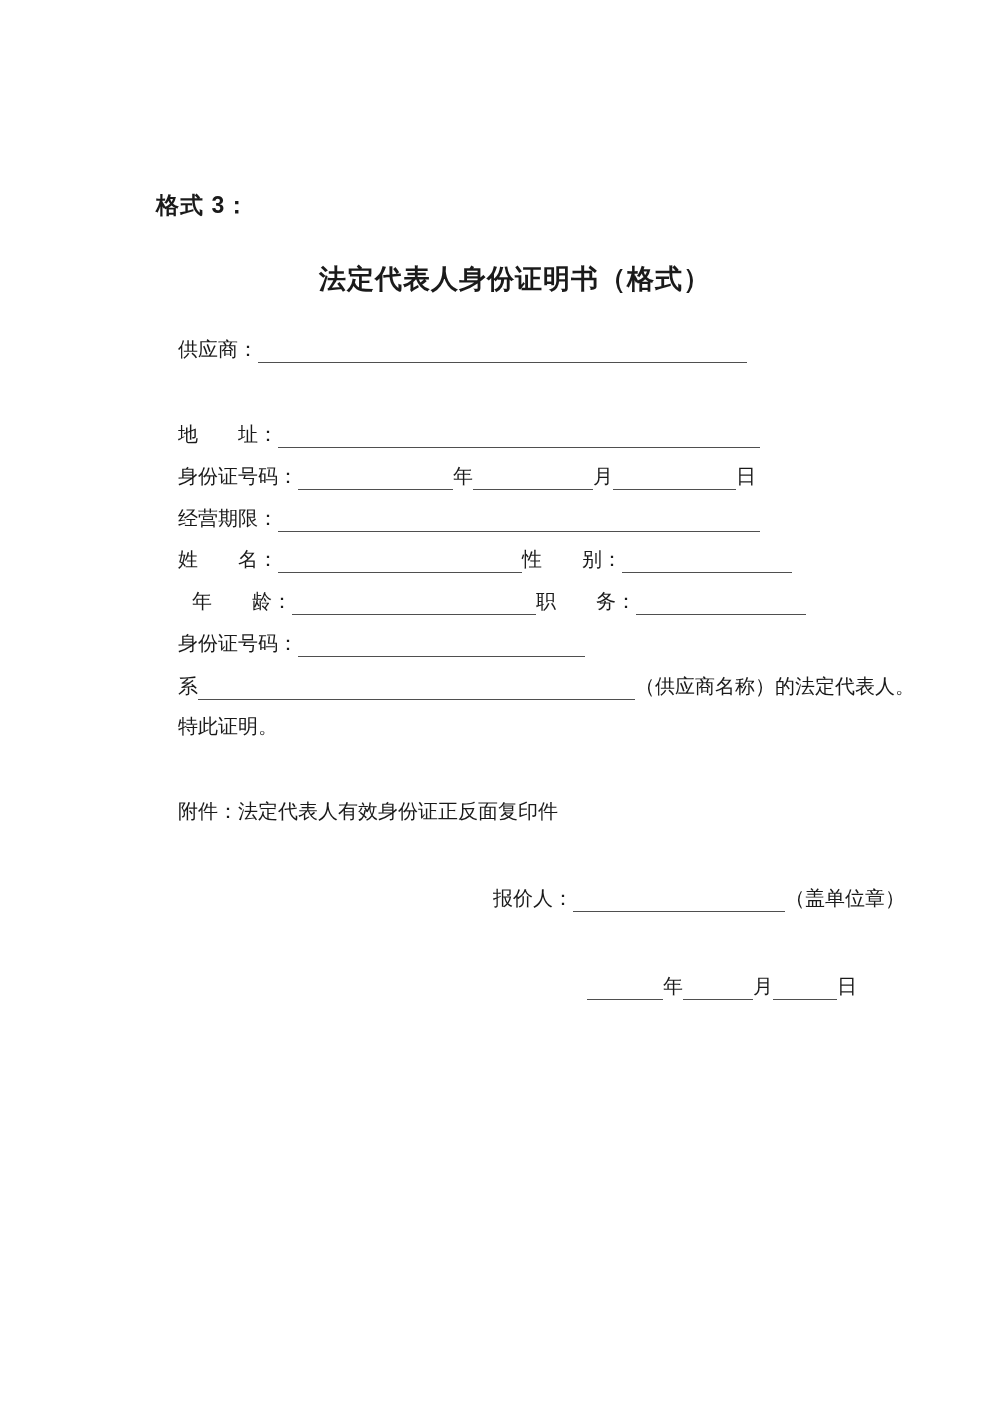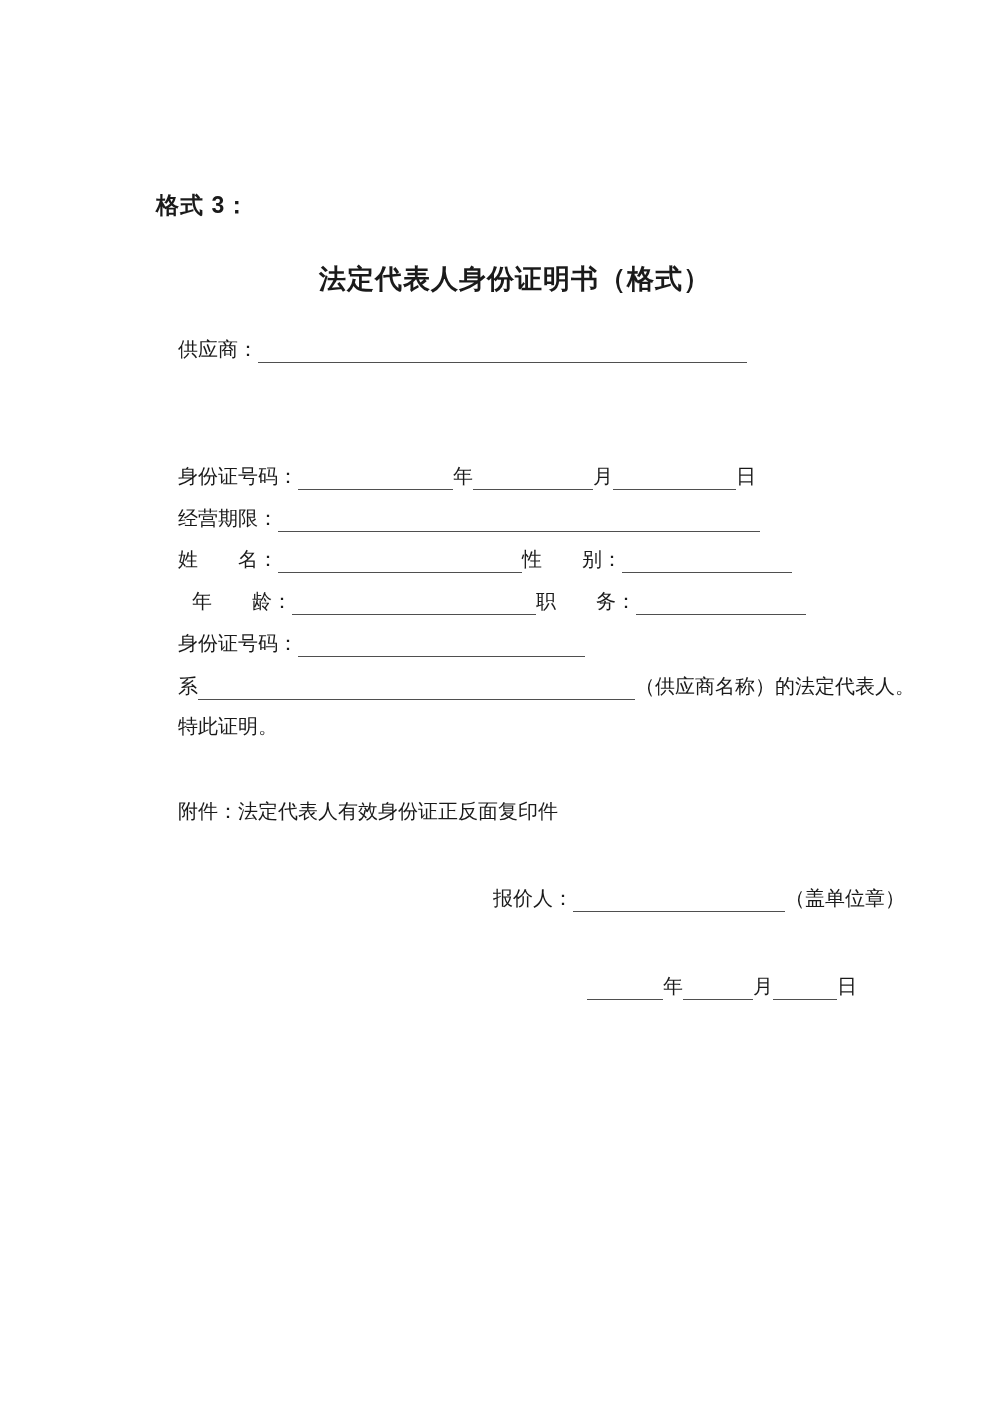--- a/index.html
+++ b/index.html
@@ -63,20 +63,24 @@
   <div class="format-label">格式 3：</div>
 
   <div class="doc-title">法定代表人身份证明书（格式）</div>
 
   <div class="row" style="top:336px; right:253px;">
     <span class="lbl">供应商：</span>
     <span class="blank fill"></span>
   </div>
 
 
+  <div class="row" style="top:421px; right:240px;">
+    <span class="lbl">地　　址：</span>
+    <span class="blank fill"></span>
+  </div>
 
   <div class="row" style="top:463px;">
     <span class="lbl">身份证号码：</span>
     <span class="blank" style="width:155px;"></span>
     <span class="lbl">年</span>
     <span class="blank" style="width:120px;"></span>
     <span class="lbl">月</span>
     <span class="blank" style="width:123px;"></span>
     <span class="lbl">日</span>
   </div>

